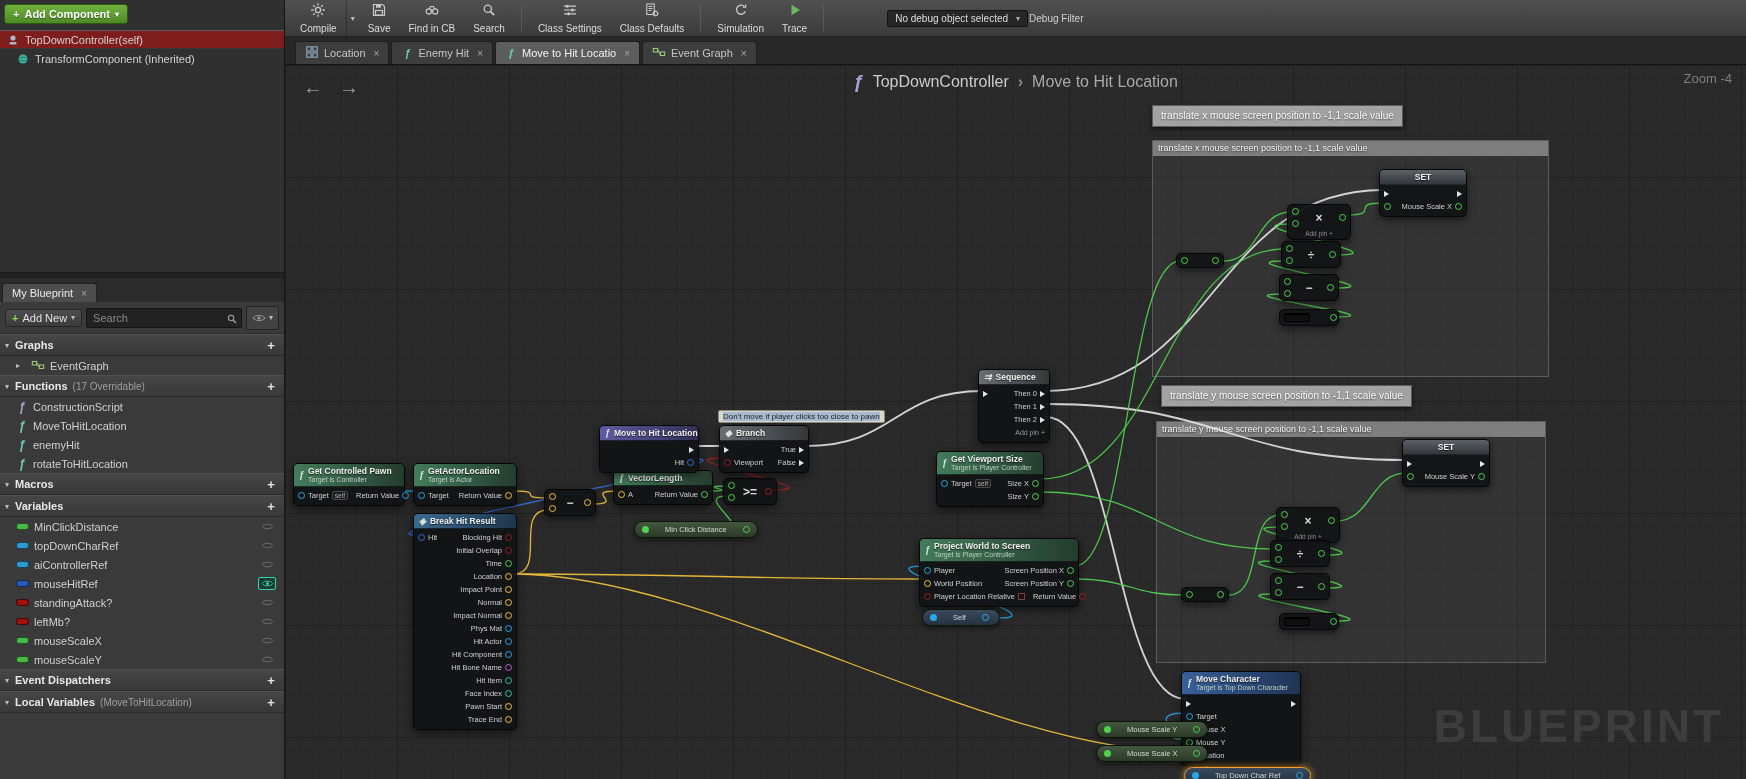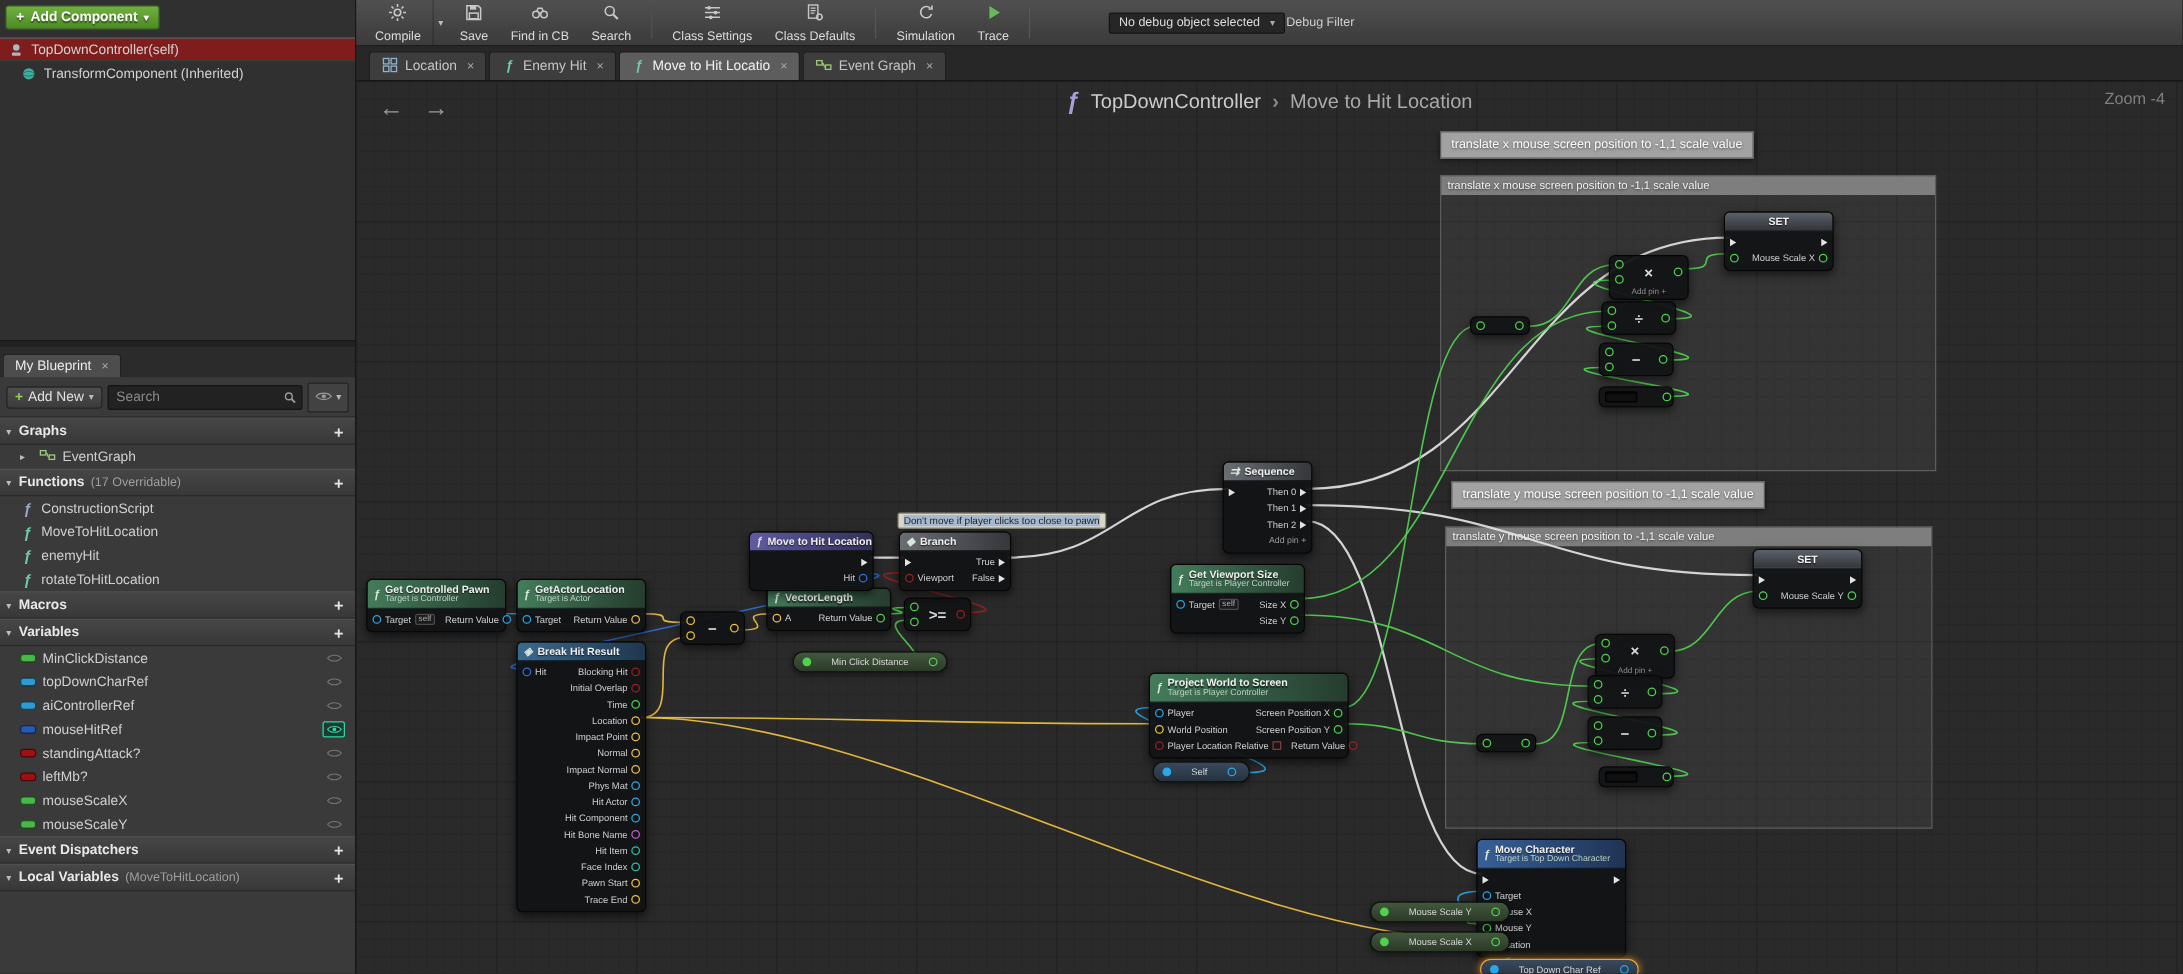--- a/index.html
+++ b/index.html
@@ -491,20 +491,21 @@
                 <rect x="1.5" y="4" width="5" height="4"></rect>
                 <rect x="9.5" y="8" width="5" height="4"></rect>
                 <path d="M6.5 6c2.5 0 .5 4 3 4"></path>
               </g>
             </svg></span>
           <span>Event Graph</span>
           <span class="tclose">×</span>
         </div>
       </div>
     <div class="graph" id="graph">
+      <div class="watermark">BLUEPRINT</div>
       <div id="comments-layer">
           <div class="gcomment" style="left: 867px; top: 75px; width: 397px; height: 237px;">
             <div class="ghead">translate x mouse screen position to -1,1 scale value</div>
           </div>
           <div class="gcomment" style="left: 871px; top: 356px; width: 390px; height: 242px;">
             <div class="ghead">translate y mouse screen position to -1,1 scale value</div>
           </div>
         </div>
       <svg id="wires-svg" width="1461" height="715">
           <path d="M 412 381 C 447 381, 403 381, 438 381" fill="none" stroke="#e2e2e2" stroke-width="1.8" stroke-opacity="0.92" stroke-linecap="round"></path>

